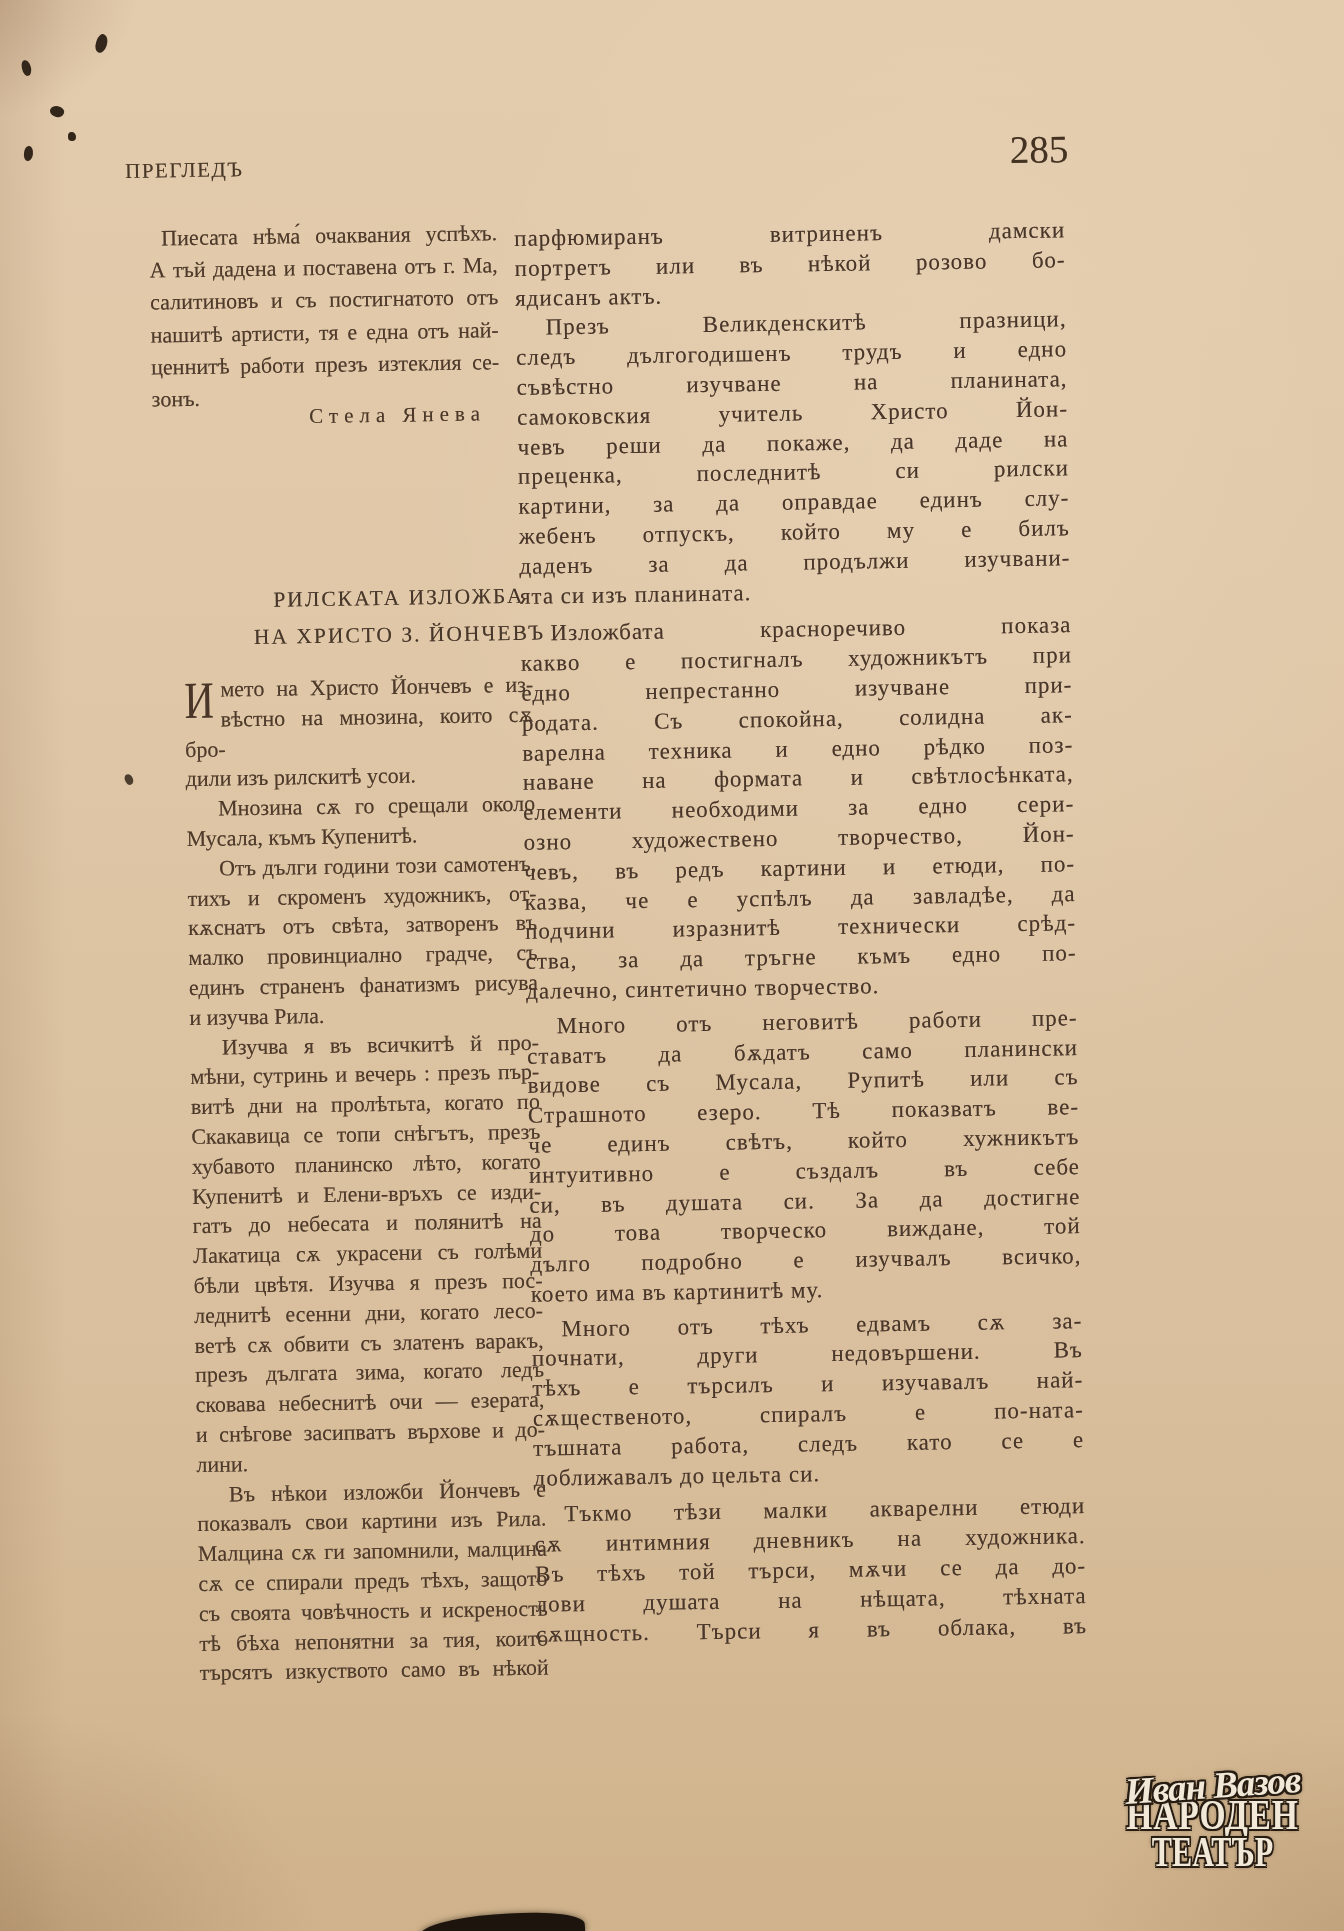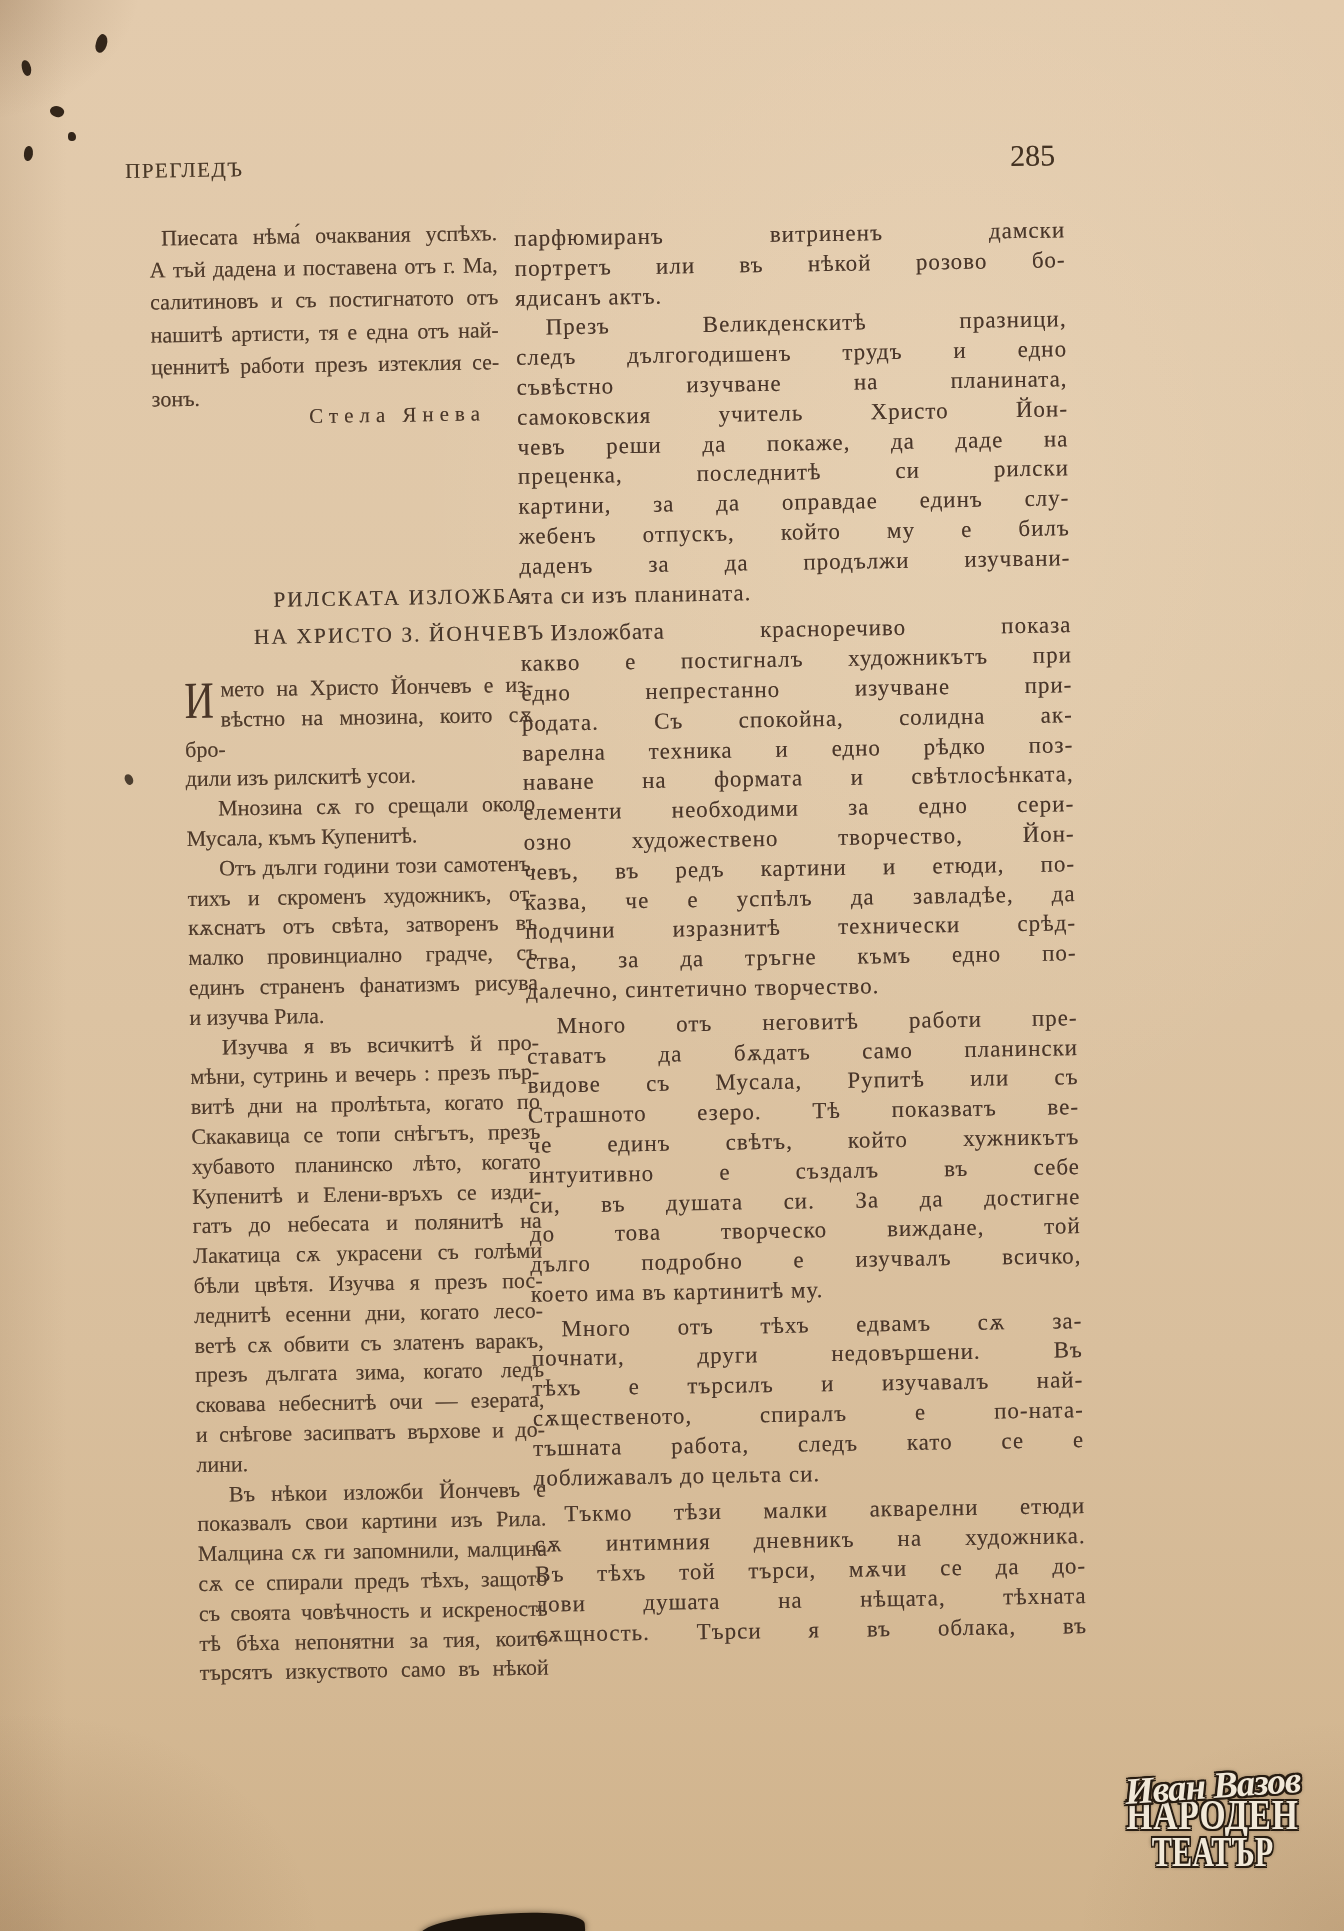--- a/index.html
+++ b/index.html
@@ -12,21 +12,21 @@
       radial-gradient(700px 900px at 70% 25%, rgba(255,242,220,.17), transparent 75%),
       linear-gradient(90deg, rgba(120,85,50,.12) 0%, rgba(120,85,50,0) 5%),
       linear-gradient(180deg, #e3cbad 0%, #dfc7a7 35%, #d9bf9d 70%, #d0b38c 100%);
     background-color:#dcc3a2;
     font-family:"Liberation Serif","DejaVu Serif","DejaVu Sans",serif;
     color:#4e3a2b;
   }
   .sheet{position:absolute;inset:0;transform:rotate(-0.9deg);transform-origin:60px 100px;
          text-shadow:0 0 .6px rgba(80,60,42,.5);}
   .hdr{position:absolute;left:124px;top:160px;font-size:21px;letter-spacing:1.5px;color:#493827;}
-  .pnum{position:absolute;left:1009px;top:154px;font-size:30px;color:#443323;}
+  .pnum{position:absolute;left:1009px;top:142px;font-size:39px;color:#443323;}
   .col{position:absolute;}
   .intro{left:147px;top:224px;width:348px;font-size:22px;line-height:32.2px;}
   .sig{position:absolute;left:147px;top:408px;width:334px;text-align:right;font-size:21px;
        letter-spacing:6px;color:#4a3729;}
   .headg{position:absolute;left:230px;top:585px;width:322px;text-align:center;font-size:21.5px;
          line-height:37px;letter-spacing:2px;color:#47372b;}
   .bodycol{left:175px;top:677px;width:349px;font-size:22px;line-height:29.8px;}
   .rightc{left:512px;top:231px;width:551px;font-size:23px;letter-spacing:1px;line-height:29.8px;color:#49362a;}
   .para{margin:0;}
   .line{min-height:29.8px;}

